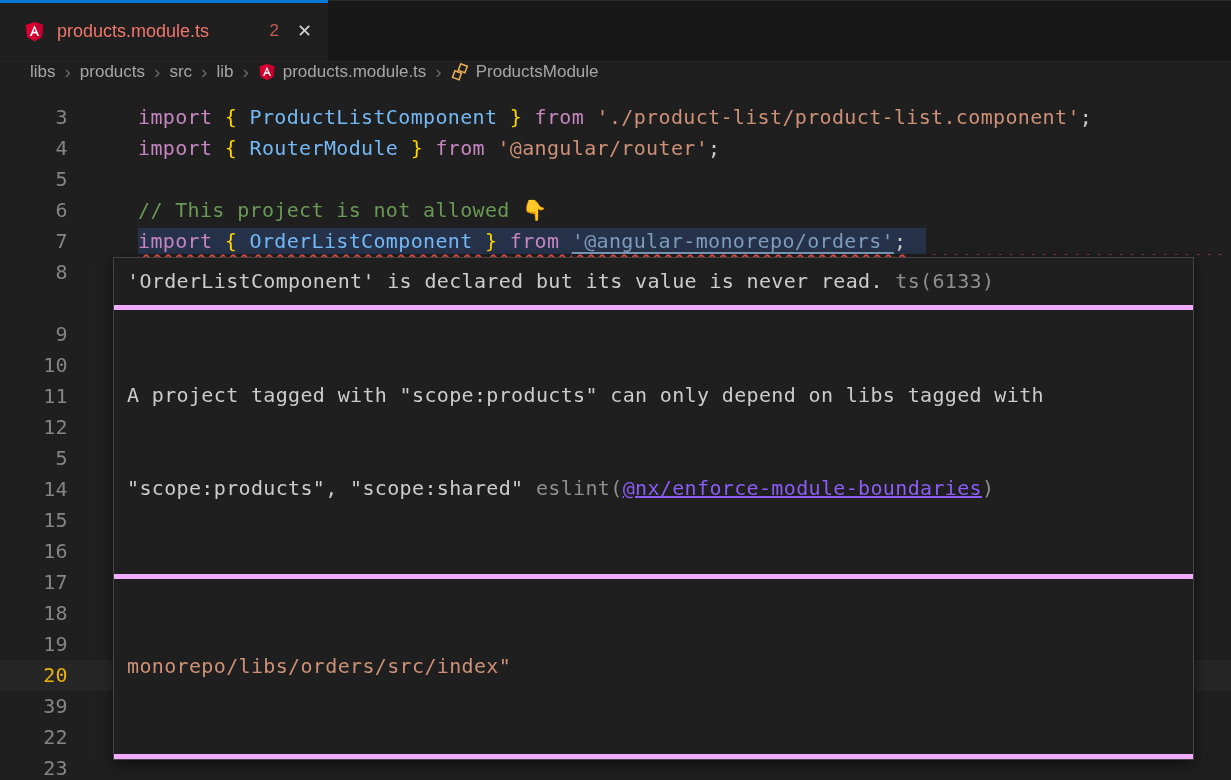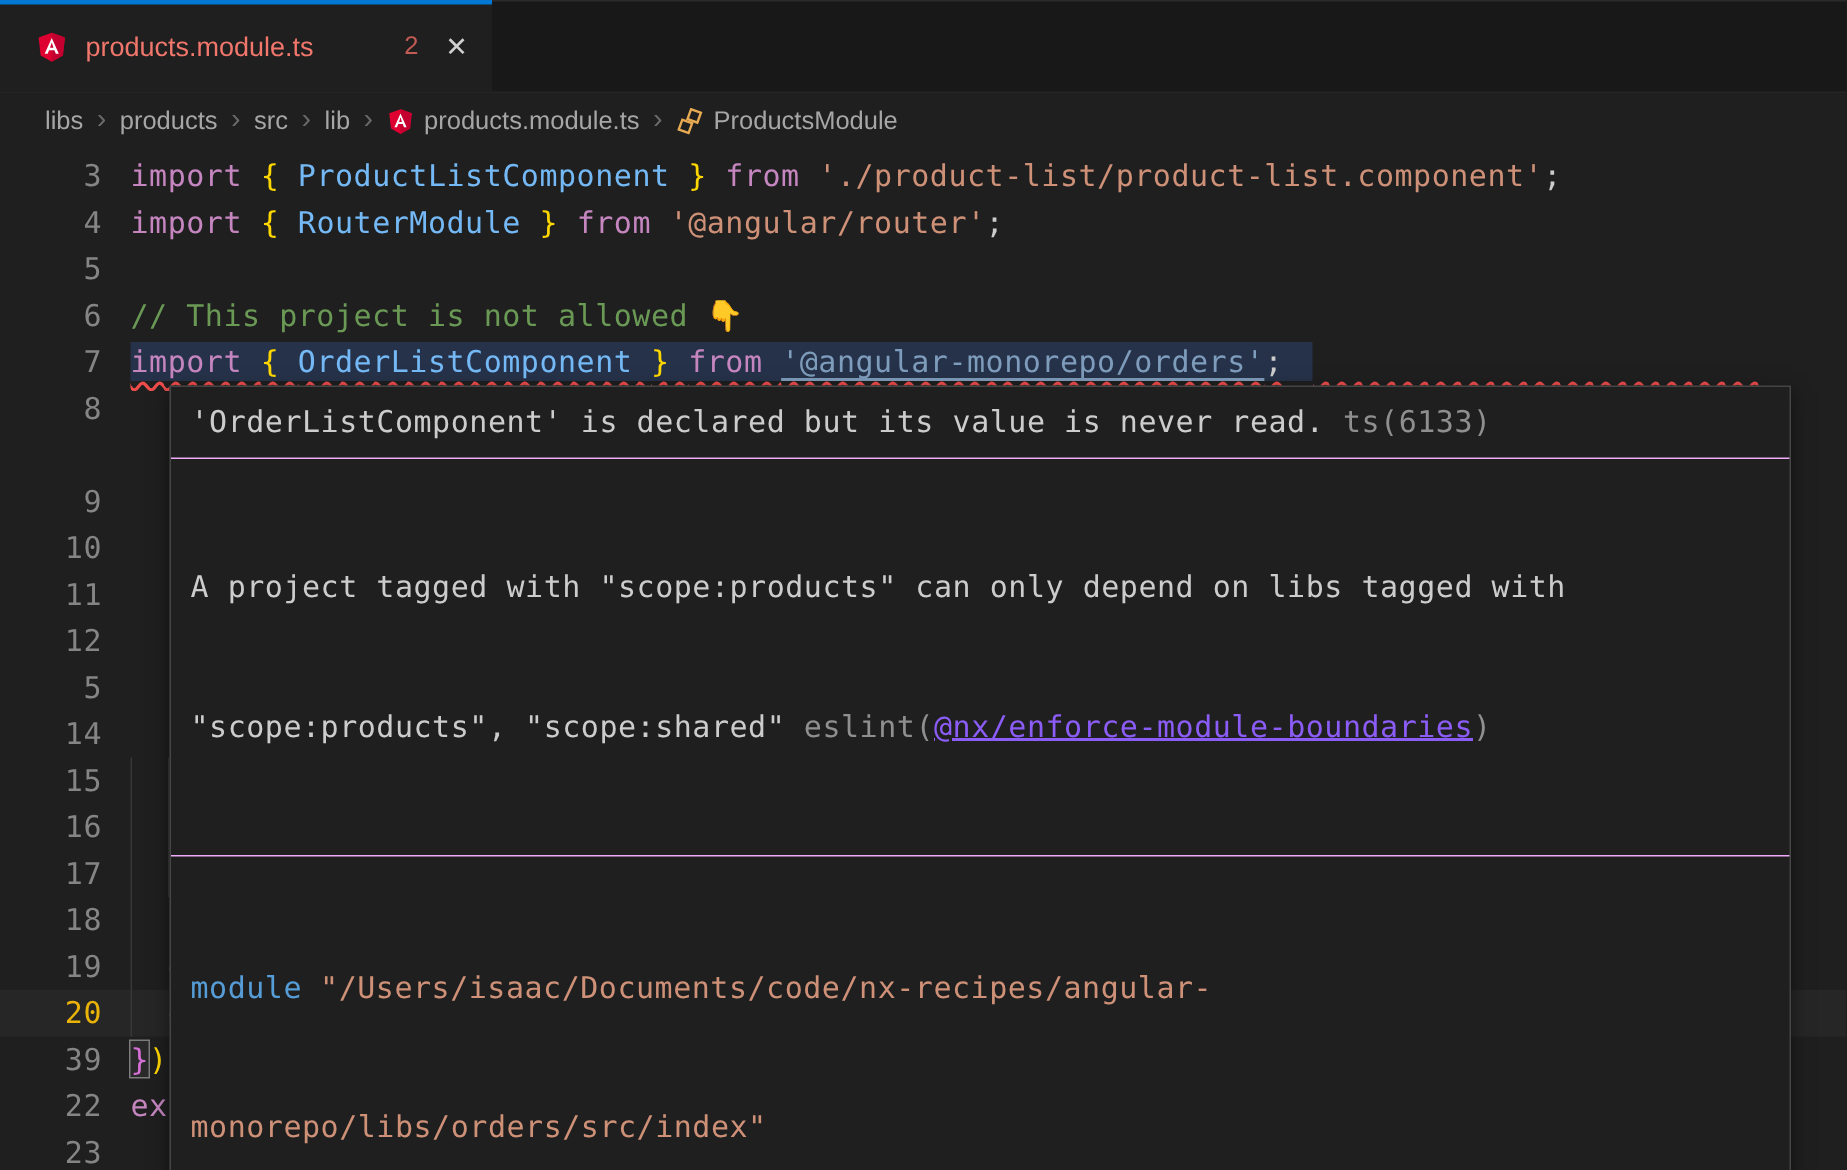--- a/index.html
+++ b/index.html
@@ -11,48 +11,48 @@
   .tabbar{height:62px;background:#181818;border-top:1px solid #2a2a2a;
     border-bottom:1px solid #252525;box-sizing:border-box;display:flex}
   .tab{width:328px;height:100%;background:#1F1F1F;display:flex;align-items:center;
     padding:0 16px 0 24px;box-sizing:border-box;position:relative;cursor:pointer}
   .tab::before{content:"";position:absolute;top:-1px;left:0;right:0;height:3px;background:#0078D4}
   .tab-icon{width:21px;height:21px;flex:none;display:flex;align-items:center}
   .tab-title{color:#F1766B;font-size:18px;margin-left:12px;white-space:nowrap}
   .tab-badge{color:#C25B54;font-size:17px;margin-left:auto;padding-left:10px}
   .tab-close{color:#CFCFCF;font-size:18px;margin-left:18px;cursor:pointer}
   
-  .breadcrumb{height:38px;display:flex;align-items:center;background:#1F1F1F;
+  .breadcrumb{height:38px;display:flex;align-items:flex-start;background:#1F1F1F;
     padding-left:30px;color:#A6A6A6;font-size:17px;white-space:nowrap}
   .bc-item{display:flex;align-items:center;gap:7px;cursor:pointer}
   .bc-sep{color:#6A6A6A;font-size:19px;margin:0 9px;position:relative;top:-1px}
   .bc-icon{display:flex;align-items:center}
   
   .editor{position:relative;padding-top:2px;
     font-family:"DejaVu Sans Mono",monospace;font-size:20px;letter-spacing:.35px;line-height:31px}
   .row{display:flex;height:31px;position:relative}
   .row.current{background:rgba(255,255,255,.035)}
   .ln{width:68px;flex:none;text-align:right;color:#858585;user-select:none}
   .row.current .ln{color:#eab308}
-  .code{margin-left:19px;white-space:pre;position:relative;flex:1}
+  .code{margin-left:70px;white-space:pre;position:relative;flex:1}
   .guide{position:absolute;top:0;bottom:0;width:1px;background:#373737}
   .tk-kw{color:#C586C0}.tk-kw2{color:#569CD6}.tk-var{color:#74B9F5}.tk-cls{color:#4EC9B0}
   .tk-str{color:#CE9178}.tk-cmt{color:#6A9955}.tk-punc{color:#CCCCCC}.tk-prop{color:#9CDCFE}
   .tk-b1{color:#FFD700}.tk-b2{color:#D670D6}.tk-b3{color:#179FFF}
   .tk-b2m{color:#D670D6;outline:1px solid #7D7D7D;background:rgba(125,125,125,.12)}
   .tk-strlink{color:#7E9CBB;text-decoration:underline;text-underline-offset:4px}
   .tk-emoji{letter-spacing:0}
   .squig{text-decoration:underline wavy #F14C4C;text-decoration-thickness:1.5px;
     text-underline-offset:6px;text-decoration-skip-ink:none}
   .sel{background:#263249;padding:1px 20px 1px 0}
   .blame{color:#6B6B6B;margin-left:78px}
   
   .popup{position:absolute;left:113px;top:257px;width:1081px;box-sizing:border-box;
     background:#1F1F1F;border:1px solid #454545;box-shadow:0 4px 12px rgba(0,0,0,.5);z-index:10}
-  .ph-sec{padding:8px 13px;border-bottom:1px solid #f0abfc;color:#CCCCCC;white-space:pre;
+  .ph-sec{padding:8px 13px;border-bottom:5px solid #f0abfc;color:#CCCCCC;white-space:pre;
     font-family:"DejaVu Sans Mono",monospace;font-size:20px;letter-spacing:.35px;line-height:31px}
   .ph-code{padding:10px 13px}
   .ph-dim{color:#8F8F8F}
   .ph-kw{color:#569CD6;margin-right:12px}
   .ph-str{color:#CE9178}
   .ph-link{color:#8b5cf6;text-decoration:underline;cursor:pointer}
 </style>
 </head>
 <body>
 
@@ -203,17 +203,16 @@
     </div>
 </div>
 
 <div class="popup">
   <div class="ph-sec"><span>'OrderListComponent' is declared but its value is never read.</span><span> </span><span class="ph-dim">ts(6133)</span></div>
   <div class="ph-sec">
     <div>A project tagged with "scope:products" can only depend on libs tagged with</div>
     <div><span>"scope:products", "scope:shared" </span><span class="ph-dim">eslint(</span><span class="ph-link">@nx/enforce-module-boundaries</span><span class="ph-dim">)</span></div>
   </div>
   <div class="ph-sec ph-code">
-    <div><span class="ph-kw">module</span><span class="ph-str">"/Users/isaac/Documents/code/nx-recipes/angular-</span></div>
     <div><span class="ph-str">monorepo/libs/orders/src/index"</span></div>
   </div>
 
 </div>
 
 </body></html>

